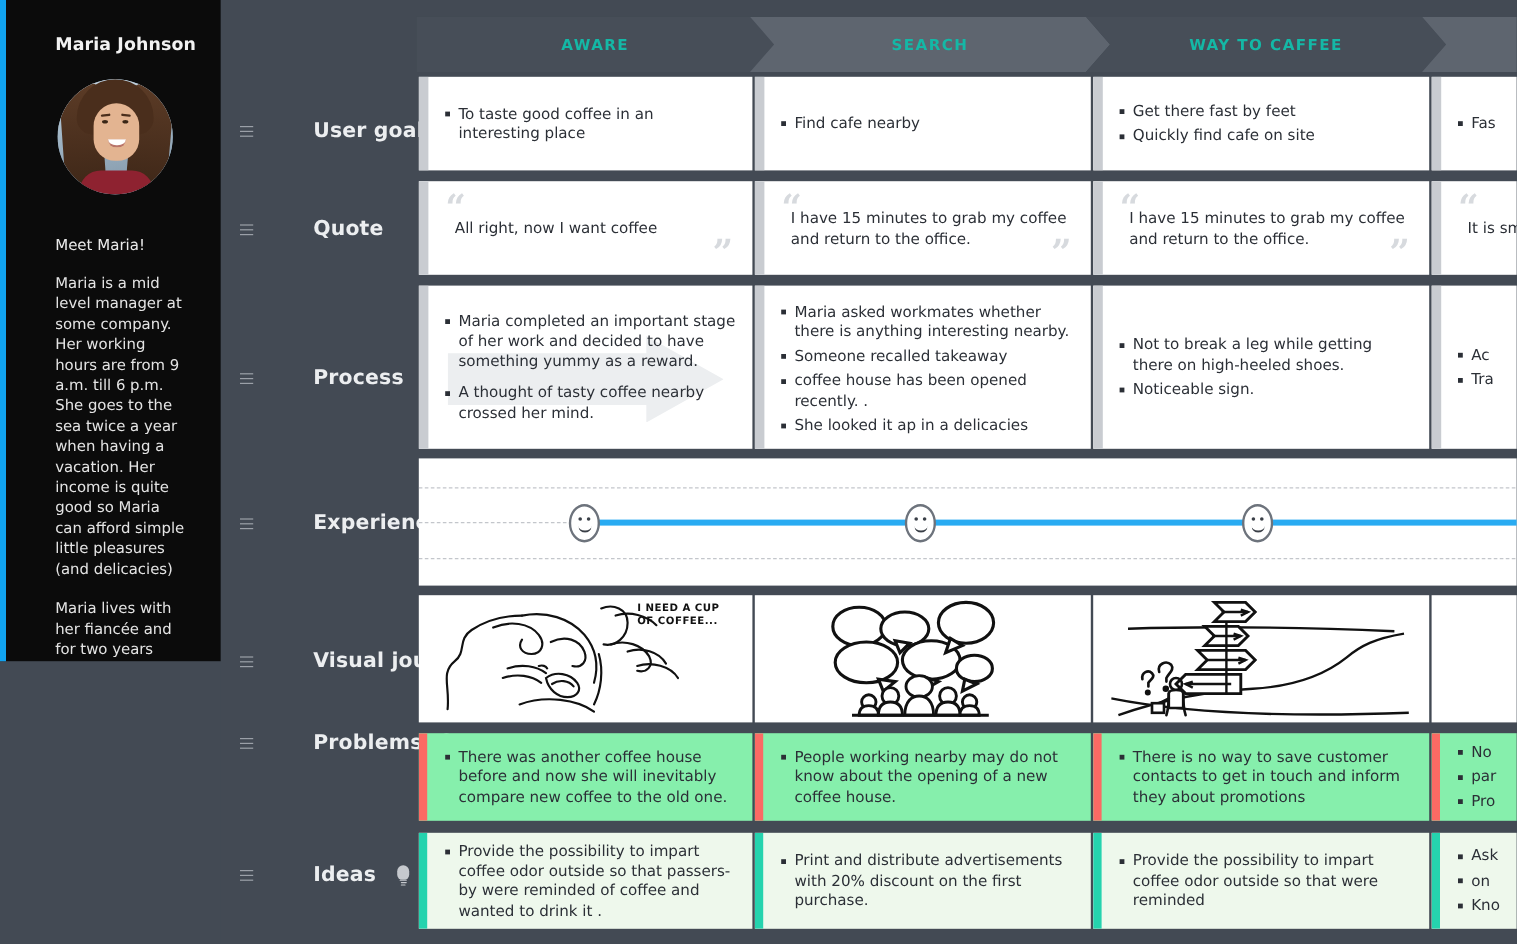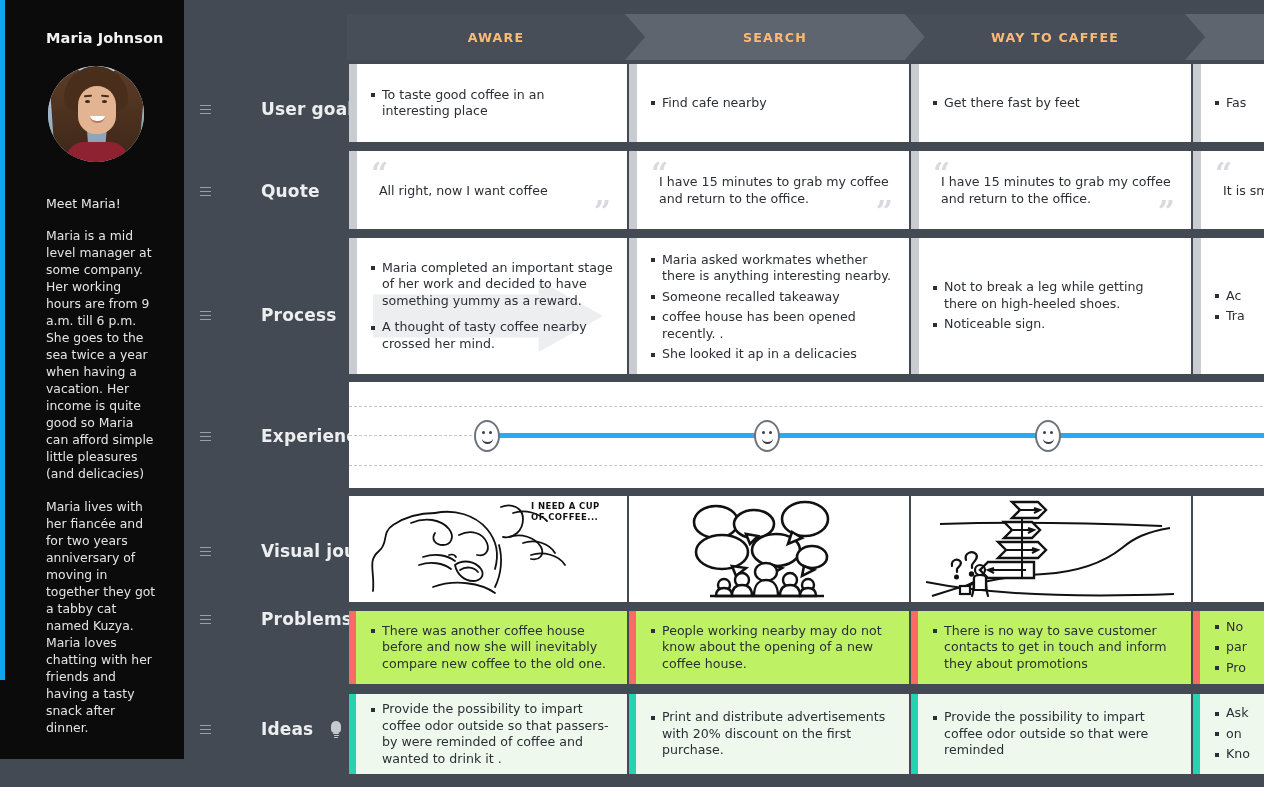--- a/index.html
+++ b/index.html
@@ -8,21 +8,21 @@
     width: 1264px; height: 787px;
     overflow: hidden;
     background: #434a54;
     font-family: "DejaVu Sans", sans-serif;
   }
   .app { position: relative; width: 1264px; height: 787px; display: flex; }
 
   
   .sidebar {
     position: relative;
-    width: 184px; height: 759px;
+    width: 184px; height: 551px;
     background: #0b0b0b;
     flex: 0 0 184px;
     padding: 30px 38px 0 46px;
     overflow: hidden;
   }
   .sidebar-accent {
     position: absolute; left: 0; top: 0;
     width: 5px; height: 680px;
     background: #11a3f0;
   }
@@ -126,21 +126,21 @@
   }
   .bulb .b1{ top:12.5px; } .bulb .b2{ top:14.6px; width:5px; left:3.5px;} .bulb .b3{ top:16.4px; width:3.4px; left:4.3px;}
 
   
   .phases { position: absolute; top: 14px; left: 163px; height: 46px; }
   .phase {
     position: absolute; top: 0; height: 46px;
     display: flex; align-items: center; justify-content: center;
   }
   .phase-label {
-    color: #fdba74; font-size: 12.6px; font-weight: bold; letter-spacing: 1.2px;
+    color: #14b8a6; font-size: 12.6px; font-weight: bold; letter-spacing: 1.2px;
     white-space: nowrap; position: relative; z-index: 2;
   }
   .phase-bg { position: absolute; inset: 0; }
 
   
   .grid { position: absolute; left: 163px; top: 0; }
   .cell { position: absolute; }
   .card {
     position: absolute; inset: 0;
     background: #ffffff; overflow: hidden;
@@ -210,21 +210,21 @@
   .smiley .m {
     position:absolute; left:6px; top:16px; width:11px; height:6px;
     border-bottom:2px solid #3a3f47; border-radius:0 0 9px 9px;
   }
 
   
   .sketch-card { background:#fff; position:absolute; inset:0; overflow:hidden; }
   .sketch-card svg { position:absolute; left:50%; top:50%; transform:translate(-50%,-50%); }
 
   
-  .card.problem { background:#bef264; }
+  .card.problem { background:#86efac; }
   .card.problem .card-accent { background:#fb6a64; width:7px; }
   .card.idea { background:#eef8ec; }
   .card.idea .card-accent { background:#25d3ae; width:7px; }
 </style>
 </head>
 <body>
 
 <div class="app">
 
   <aside class="sidebar">
@@ -377,20 +377,21 @@
           </div>
         </div>
       </div>
 
       <div class="cell" style="left:564px; top:64px; width:280px; height:78px;">
         <div class="card">
           <div class="card-accent"></div>
           <div class="card-body">
             <ul class="bullets">
               <li>Get there fast by feet</li>
+              <li>Quickly find cafe on site</li>
             </ul>
           </div>
         </div>
       </div>
 
       <div class="cell" style="left:846px; top:64px; width:280px; height:78px;">
         <div class="card">
           <div class="card-accent"></div>
           <div class="card-body">
             <ul class="bullets">

